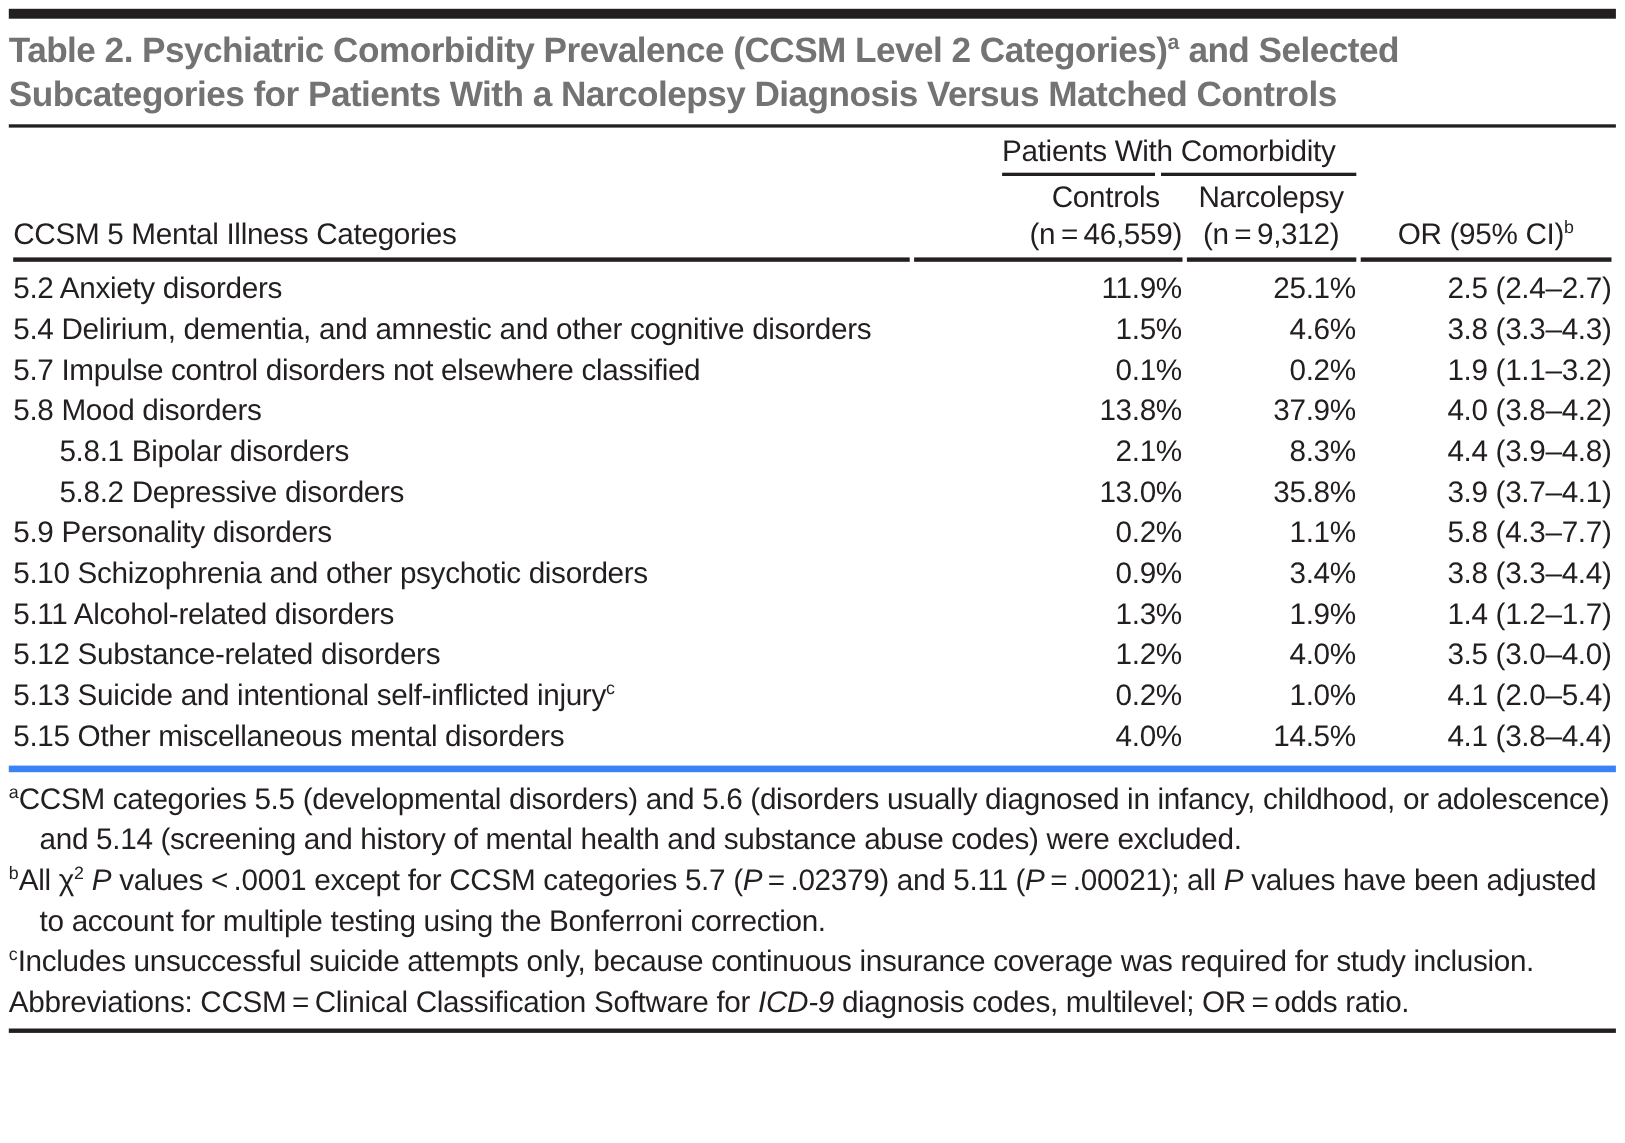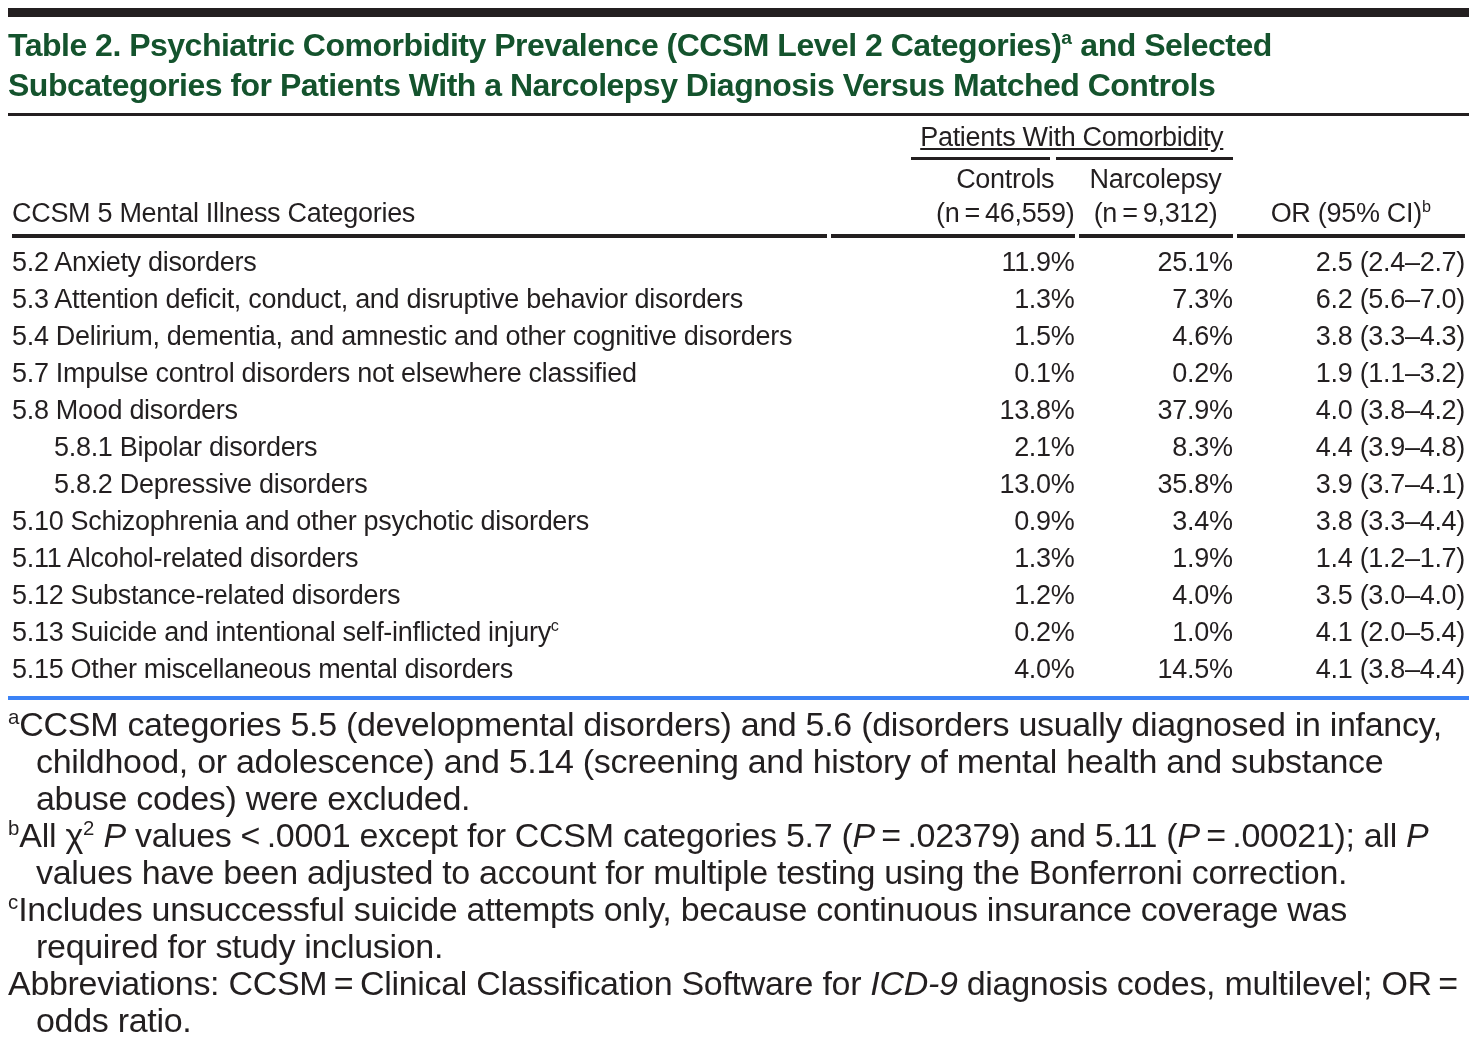--- a/index.html
+++ b/index.html
@@ -8,39 +8,39 @@
     width: 1477px; height: 1039px; overflow: hidden;
     background: #ffffff; color: #231f20;
     font-family: "Liberation Sans", "DejaVu Sans", sans-serif;
     -webkit-font-smoothing: antialiased;
   }
   .page { padding: 8px 8px 0 8px; }
   .topbar { height: 9px; background: #231f20; }
   .title {
     margin: 8px 0 8px 0;
     font-size: 32px; font-weight: 700; line-height: 40px;
-    letter-spacing: -0.5px; color: #14532d;
+    letter-spacing: -0.5px; color: #737373;
   }
   .sup { font-size: 60%; vertical-align: super; line-height: 0; letter-spacing: 0; }
   .i { font-style: italic; }
   .rule { background: #231f20; }
   .rule-title { height: 3px; }
   table.data {
     width: 100%;
     border-collapse: separate; border-spacing: 4px 0;
     font-size: 27px; letter-spacing: -0.3px;
     margin-top: 3px;
   }
   col.c-cat { width: 826px; }
   col.c-controls { width: 205px; }
   col.c-narc { width: 160px; }
   col.c-or { width: 250px; }
   th, td { padding: 0; font-weight: 400; }
   .spanner-cell { vertical-align: bottom; }
-  .spanner-text { text-align: center; line-height: 36px; padding-left: 80px; white-space: nowrap; text-decoration: underline; }
+  .spanner-text { text-align: left; line-height: 36px; padding-left: 80px; white-space: nowrap; }
   .spanner-underline {
     margin-left: 80px; height: 3px; margin-top: 2px;
     background: linear-gradient(to right,
       #231f20 0, #231f20 calc(44% - 3px),
       transparent calc(44% - 3px), transparent calc(44% + 3px),
       #231f20 calc(44% + 3px), #231f20 100%);
   }
   .cols-row th {
     vertical-align: bottom;
     border-bottom: 4px solid #231f20;
@@ -51,23 +51,23 @@
   .c1h { text-align: center; padding-left: 105px; }
   .c2h { text-align: center; }
   .or-h { white-space: nowrap; }
   tbody td { line-height: 37px; vertical-align: bottom; white-space: nowrap; }
   tbody tr:first-child td { padding-top: 6px; }
   td.cat { text-align: left; }
   td.cat.indent { padding-left: 42px; }
   td.num { text-align: right; }
   .footnotes {
     margin-top: 8px;
-    border-top: 4px solid #3b82f6;
+    border-top: 6px solid #3b82f6;
     padding-top: 6px;
-    font-size: 34px; line-height: 37px; letter-spacing: -0.3px;
+    font-size: 27px; line-height: 37px; letter-spacing: -0.3px;
   }
   .footnote { padding-left: 28px; text-indent: -28px; }
   .rule-bottom { height: 4px; margin-top: 5px; }
 </style>
 </head>
 <body>
 
 <div class="page">
 
   <div class="topbar"></div>
@@ -112,26 +112,20 @@
       </tr>
     </thead>
     <tbody>
         <tr>
           <td class="cat">5.2 Anxiety disorders</td>
           <td class="num">11.9%</td>
           <td class="num">25.1%</td>
           <td class="num">2.5 (2.4–2.7)</td>
         </tr>
         <tr>
-          <td class="cat">5.3 Attention deficit, conduct, and disruptive behavior disorders</td>
-          <td class="num">1.3%</td>
-          <td class="num">7.3%</td>
-          <td class="num">6.2 (5.6–7.0)</td>
-        </tr>
-        <tr>
           <td class="cat">5.4 Delirium, dementia, and amnestic and other cognitive disorders</td>
           <td class="num">1.5%</td>
           <td class="num">4.6%</td>
           <td class="num">3.8 (3.3–4.3)</td>
         </tr>
         <tr>
           <td class="cat">5.7 Impulse control disorders not elsewhere classified</td>
           <td class="num">0.1%</td>
           <td class="num">0.2%</td>
           <td class="num">1.9 (1.1–3.2)</td>
@@ -146,20 +140,26 @@
           <td class="cat indent">5.8.1 Bipolar disorders</td>
           <td class="num">2.1%</td>
           <td class="num">8.3%</td>
           <td class="num">4.4 (3.9–4.8)</td>
         </tr>
         <tr>
           <td class="cat indent">5.8.2 Depressive disorders</td>
           <td class="num">13.0%</td>
           <td class="num">35.8%</td>
           <td class="num">3.9 (3.7–4.1)</td>
+        </tr>
+        <tr>
+          <td class="cat">5.9 Personality disorders</td>
+          <td class="num">0.2%</td>
+          <td class="num">1.1%</td>
+          <td class="num">5.8 (4.3–7.7)</td>
         </tr>
         <tr>
           <td class="cat">5.10 Schizophrenia and other psychotic disorders</td>
           <td class="num">0.9%</td>
           <td class="num">3.4%</td>
           <td class="num">3.8 (3.3–4.4)</td>
         </tr>
         <tr>
           <td class="cat">5.11 Alcohol-related disorders</td>
           <td class="num">1.3%</td>

